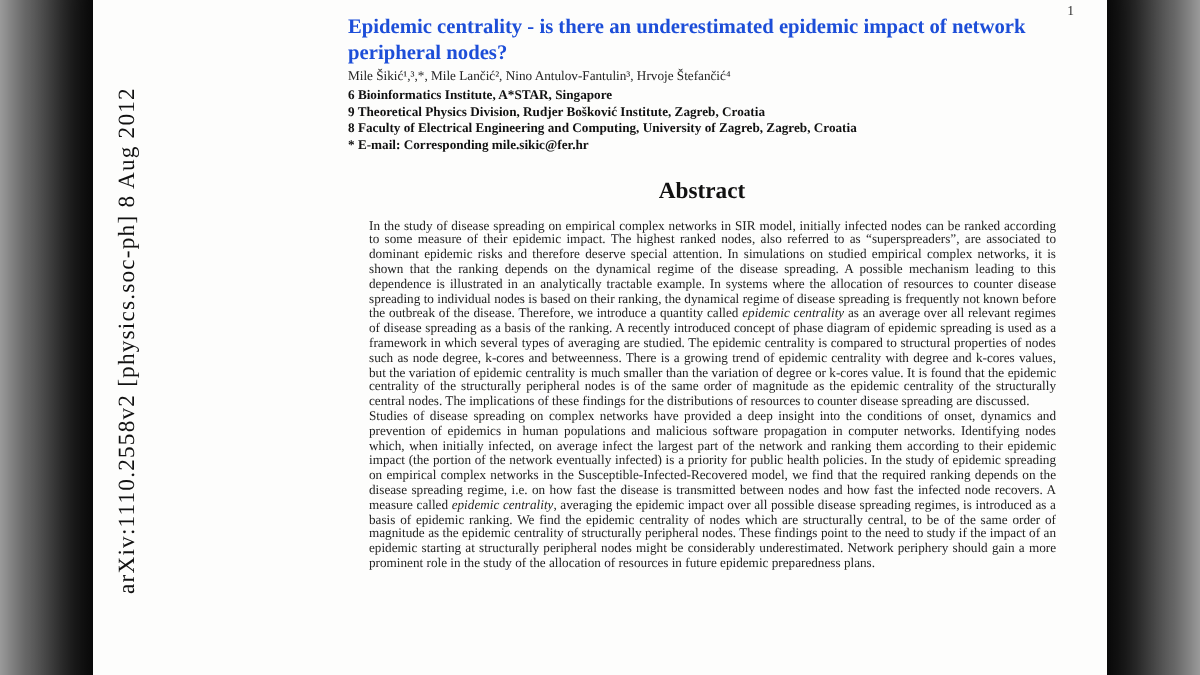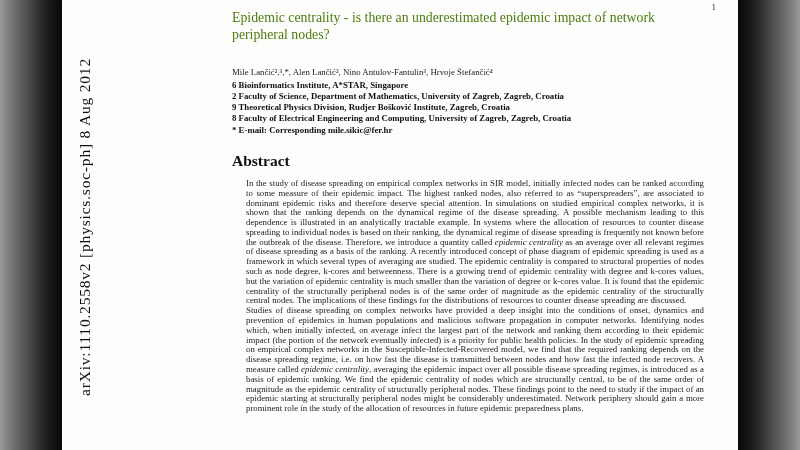--- a/index.html
+++ b/index.html
@@ -50,43 +50,44 @@
     color: #111;
     white-space: nowrap;
   }
   .content {
     position: absolute;
     left: 170px;
     right: 34px;
     top: 16px;
   }
   .paper-title {
-    margin: 0 0 23px 0;
+    margin: 0 0 1px 0;
     font-size: 13.8px;
-    font-weight: normal;
+    font-weight: bold;
     line-height: 1.22;
-    color: #4d7c0f;
+    color: #1d4ed8;
   }
   .authors {
     font-size: 8.8px;
     margin-bottom: 3px;
     color: #222;
   }
   .affiliations {
     font-size: 8.8px;
     font-weight: bold;
     line-height: 1.28;
     color: #111;
   }
   .affiliations > div { margin: 0; }
   .section-heading {
     margin: 16px 0 9px 0;
     font-size: 15.5px;
     font-weight: bold;
     color: #111;
+    text-align: center;
   }
   .body-text {
     margin: 0 0 0 14px;
     font-size: 8.8px;
     line-height: 9.8px;
     text-align: justify;
     color: #222;
   }
   .body-text em { }
 </style>
@@ -97,25 +98,24 @@
   <div class="page">
 
     <div class="page-number">1</div>
 
     <div class="arxiv-stamp">arXiv:1110.2558v2  [physics.soc-ph]  8 Aug 2012</div>
 
     <div class="content">
 
       <h1 class="paper-title">Epidemic centrality - is there an underestimated epidemic impact of network peripheral nodes?</h1>
 
-      <div class="authors">Mile Lančić²,³,*, Alen Lančić², Nino Antulov-Fantulin³, Hrvoje Štefančić⁴</div>
+      <div class="authors">Mile Šikić¹,³,*, Mile Lančić², Nino Antulov-Fantulin³, Hrvoje Štefančić⁴</div>
 
       <div class="affiliations">
         <div>6 Bioinformatics Institute, A*STAR, Singapore</div>
-        <div>2 Faculty of Science, Department of Mathematics, University of Zagreb, Zagreb, Croatia</div>
         <div>9 Theoretical Physics Division, Rudjer Bošković Institute, Zagreb, Croatia</div>
         <div>8 Faculty of Electrical Engineering and Computing, University of Zagreb, Zagreb, Croatia</div>
         <div>* E-mail: Corresponding mile.sikic@fer.hr</div>
       </div>
 
       <h2 class="section-heading">Abstract</h2>
 
       <p class="body-text"><span>In the study of disease spreading on empirical complex networks in SIR model, initially infected nodes can be ranked according to some measure of their epidemic impact.  The highest ranked nodes, also referred to as “superspreaders”, are associated to dominant epidemic risks and therefore deserve special attention.  In simulations on studied empirical complex networks, it is shown that the ranking depends on the dynamical regime of the disease spreading.  A possible mechanism leading to this dependence is illustrated in an analytically tractable example.  In systems where the allocation of resources to counter disease spreading to individual nodes is based on their ranking, the dynamical regime of disease spreading is frequently not known before the outbreak of the disease.  Therefore, we introduce a quantity called </span><em>epidemic centrality</em><span> as an average over all relevant regimes of disease spreading as a basis of the ranking. A recently introduced concept of phase diagram of epidemic spreading is used as a framework in which several types of averaging are studied.  The epidemic centrality is compared to structural properties of nodes such as node degree, k-cores and betweenness.  There is a growing trend of epidemic centrality with degree and k-cores values, but the variation of epidemic centrality is much smaller than the variation of degree or k-cores value.  It is found that the epidemic centrality of the structurally peripheral nodes is of the same order of magnitude as the epidemic centrality of the structurally central nodes.  The implications of these findings for the distributions of resources to counter disease spreading are discussed.</span></p>
 
 

